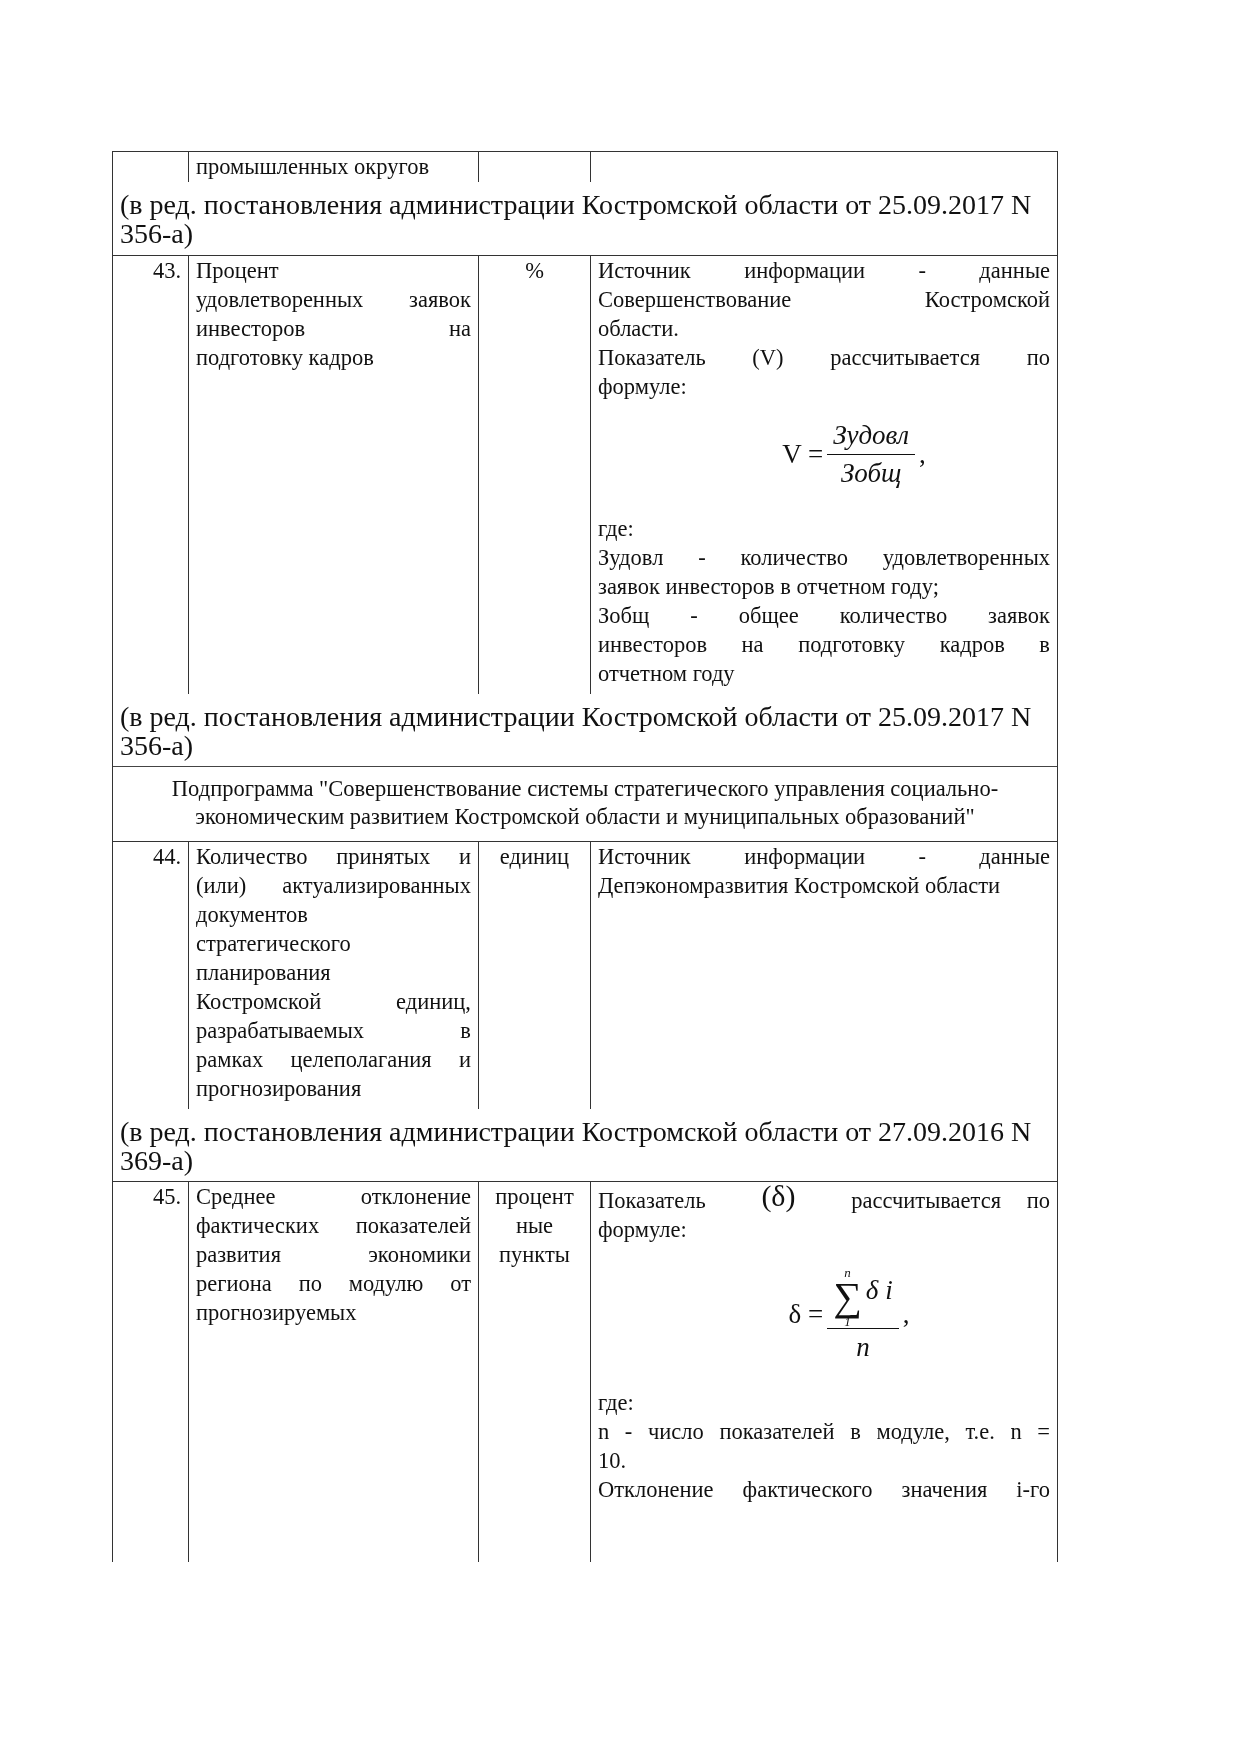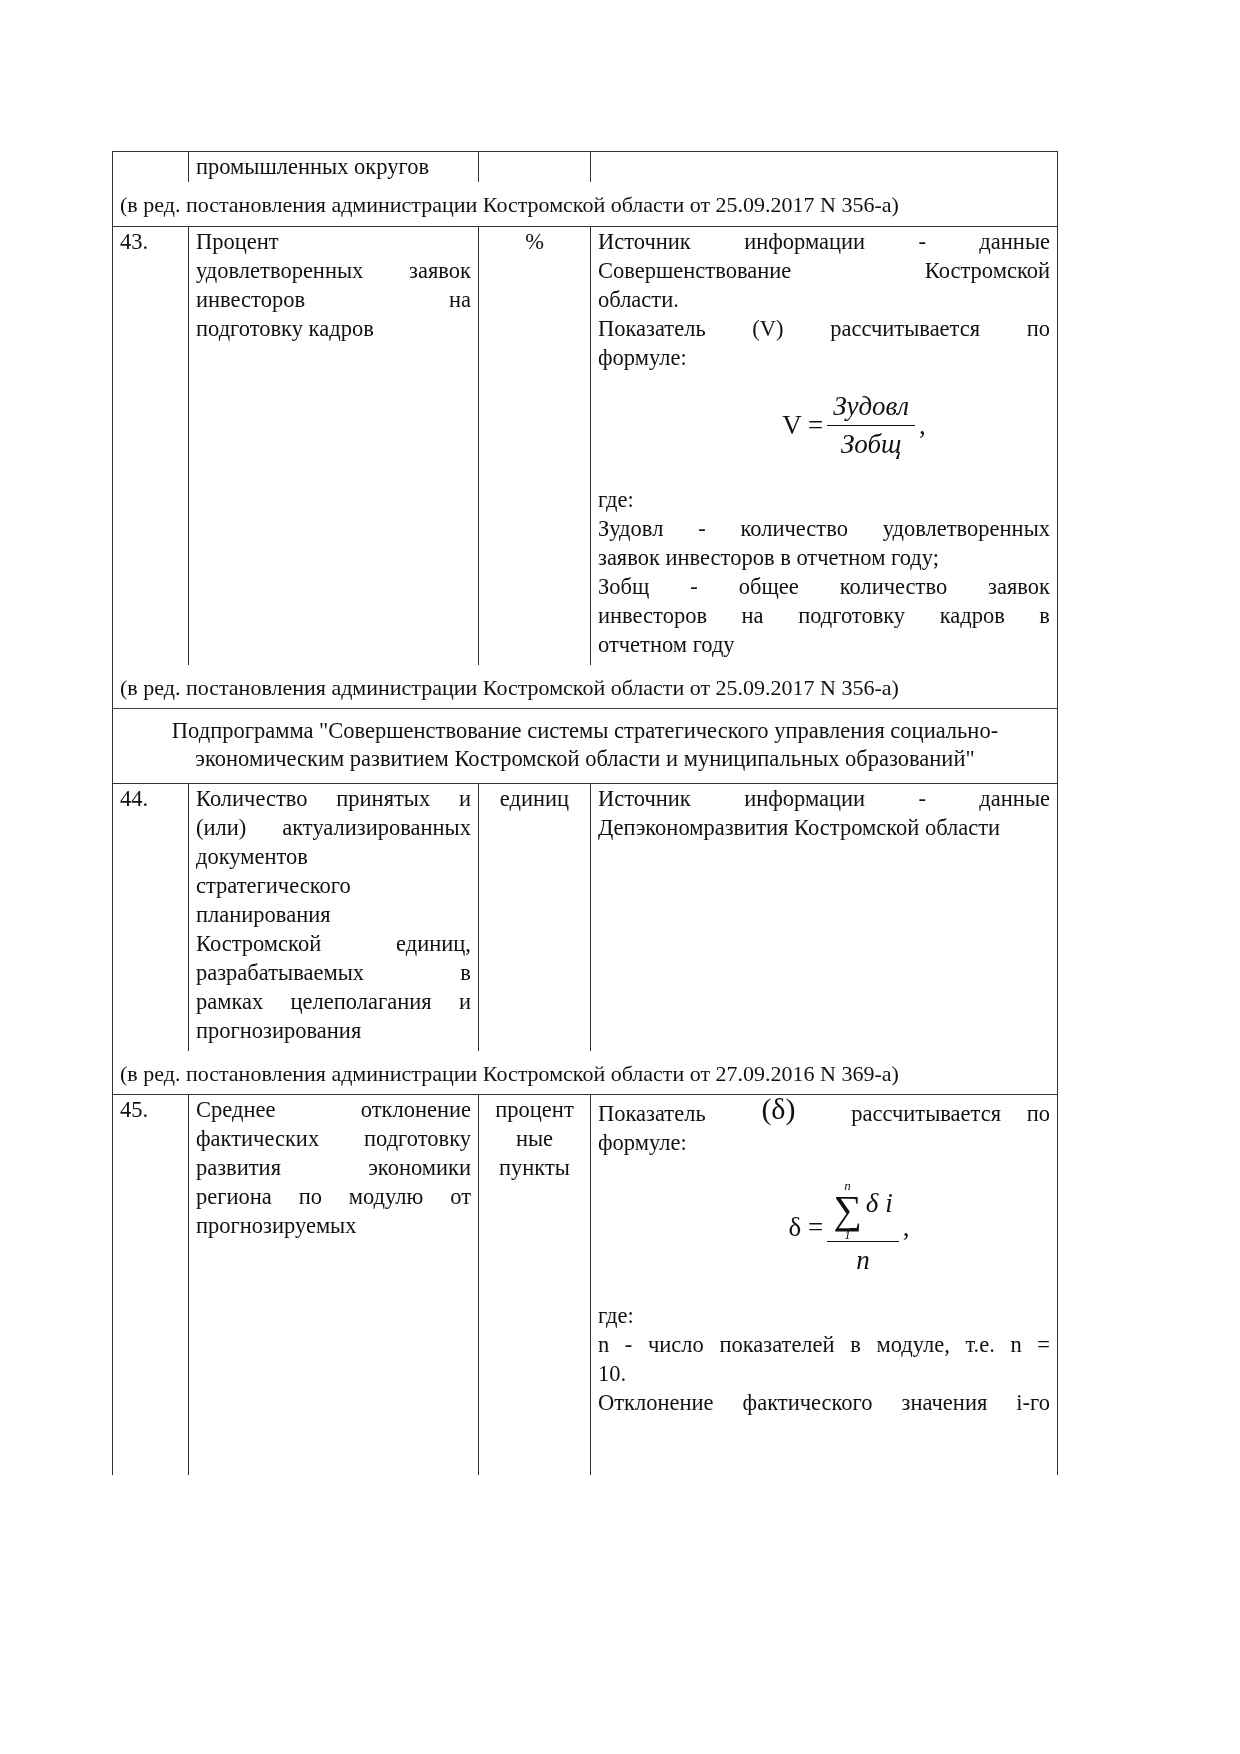--- a/index.html
+++ b/index.html
@@ -5,26 +5,26 @@
   html, body { margin: 0; padding: 0; background: #ffffff; }
   body { width: 1240px; height: 1754px; position: relative; overflow: hidden;
          font-family: "Liberation Serif", "DejaVu Serif", serif; color: #111; }
   .page { position: absolute; left: 0; top: 0; width: 1240px; height: 1281px; }
   table.doc { position: absolute; left: 112px; top: 151px; width: 945px;
               border-collapse: collapse; table-layout: fixed; }
   table.doc td { border-left: 1.5px solid #333; border-right: 1.5px solid #333;
                  vertical-align: top; font-size: 22.5px; line-height: 29px;
                  padding: 0 7px; }
   col.c1 { width: 76px; } col.c2 { width: 290px; } col.c3 { width: 112px; } col.c4 { width: 467px; }
-  td.num { text-align: left; padding-top: 8px; }
+  td.num { text-align: right; padding-top: 8px; }
   td.just { text-align: justify; text-align-last: left; padding-top: 8px; }
   td.unit { text-align: center; padding-top: 8px; }
   tr.top td { border-top: 1.5px solid #333; }
   tr.note td { border-left: 1.5px solid #333; border-right: 1.5px solid #333; border-top: none;
-               padding: 6px 7px 6px 7px; font-size: 22px; line-height: 29px; }
+               padding: 6px 7px 6px 7px; font-size: 28px; line-height: 29px; }
   tr.sep td { border-top: 1.5px solid #444; }
   tr.sub td { text-align: center; padding: 8px 40px 10px 40px; line-height: 28px; }
   tr.last td { border-bottom: none; }
   .jline { display: block; text-align: justify; text-align-last: justify; font-family: Liberation Serif, serif; }
   .lline { display: block; text-align: left; }
   .formula { display: flex; justify-content: center; align-items: center; margin: 20px 0 26px 60px;
              font-size: 27px; }
   .frac { display: inline-flex; flex-direction: column; align-items: center; margin: 0 4px; font-style: italic; }
   .frac .num-part { padding: 0 6px 4px 6px; border-bottom: 1.5px solid #111; }
   .frac .den-part { padding-top: 4px; }
@@ -115,21 +115,21 @@
     </td>
   </tr>
   <tr class="note">
     <td colspan="4" style="padding-top:8px;padding-bottom:6px;">(в ред. постановления администрации Костромской области от 27.09.2016 N 369-а)</td>
   </tr>
 
   <tr class="top last">
     <td class="num" style="height:380px;">45.</td>
     <td class="just">
       <span class="jline">Среднее отклонение</span>
-      <span class="jline">фактических подготовку</span>
+      <span class="jline">фактических показателей</span>
       <span class="jline">развития экономики</span>
       <span class="jline">региона по модулю от</span>
       <span class="lline">прогнозируемых</span>
     </td>
     <td class="unit">
       <span class="lline" style="text-align:center;">процент</span>
       <span class="lline" style="text-align:center;">ные</span>
       <span class="lline" style="text-align:center;">пункты</span>
     </td>
     <td class="just" style="padding-top:4px;margin-left:47px;">

